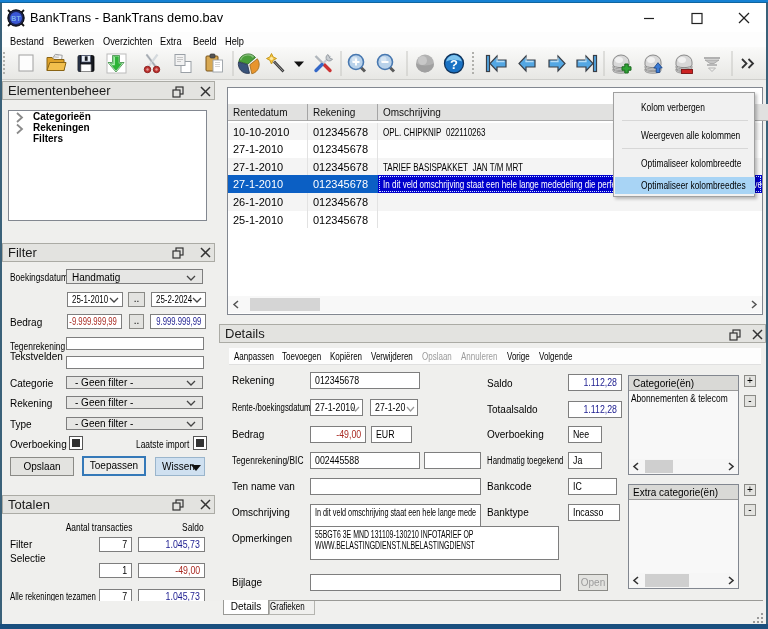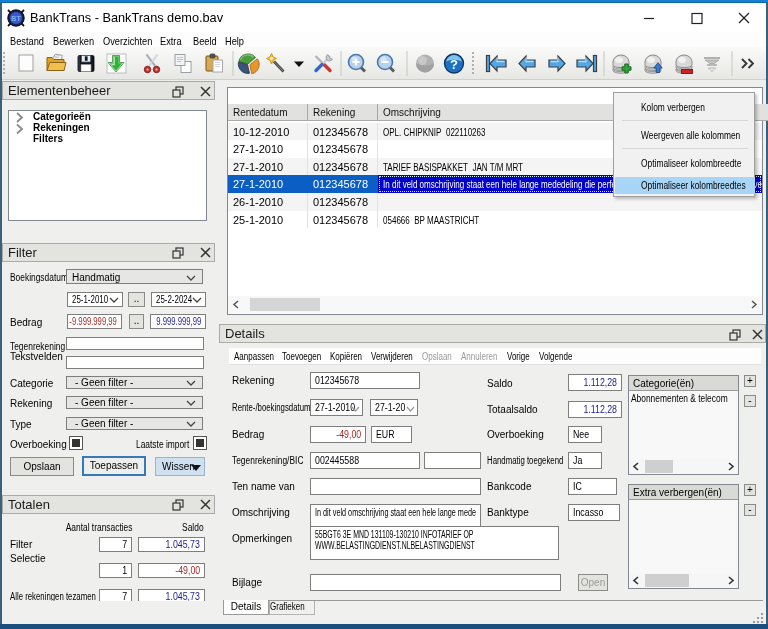--- a/index.html
+++ b/index.html
@@ -336,21 +336,21 @@
 <div class="abs" style="left:227px;top:87px;width:536px;height:228px;background:#fff;border:1px solid #828790"></div>
 <div class="abs" style="left:228px;top:104px;width:604px;height:17px;background:#e1e1e0;border-bottom:1px solid #ababab;font-size:10px;color:#111">
   <span style="position:absolute;left:5px;top:3px">Rentedatum</span>
   <span style="position:absolute;left:85px;top:3px">Rekening</span>
   <span style="position:absolute;left:155px;top:3px">Omschrijving</span>
   <div class="abs" style="left:79px;top:0;width:1px;height:17px;background:#a5a5a5"></div>
   <div class="abs" style="left:149px;top:0;width:1px;height:17px;background:#a5a5a5"></div>
 </div>
 <div class="abs" id="tbody" style="left:228px;top:105px;width:534px;height:123px;font-size:11px">
     <div style="position:absolute;left:0;top:17.6px;width:534px;height:17.6px;background:#f4f4f4;color:#000">
-      <span style="position:absolute;left:5px;top:3px">10-12-2010</span>
+      <span style="position:absolute;left:5px;top:3px">10-10-2010</span>
       <span style="position:absolute;left:85px;top:3px">012345678</span>
       <div style="position:absolute;left:150px;top:0;width:384px;height:17.6px;;overflow:hidden">
         <span style="position:absolute;left:5px;top:3px;white-space:nowrap;transform:scaleX(.73);transform-origin:0 50%">OPL. CHIPKNIP&nbsp;&nbsp;022110263</span>
       </div>
       <div style="position:absolute;left:79px;top:0;width:1px;height:17.6px;background:#e2e2e2"></div>
       <div style="position:absolute;left:149px;top:0;width:1px;height:17.6px;background:#e2e2e2"></div>
     </div>
     <div style="position:absolute;left:0;top:35.2px;width:534px;height:17.6px;background:#ffffff;color:#000">
       <span style="position:absolute;left:5px;top:3px">27-1-2010</span>
       <span style="position:absolute;left:85px;top:3px">012345678</span>
@@ -375,23 +375,20 @@
     </div>
     <div style="position:absolute;left:0;top:88.0px;width:534px;height:17.6px;background:#f4f4f4;color:#000">
       <span style="position:absolute;left:5px;top:3px">26-1-2010</span>
       <span style="position:absolute;left:85px;top:3px">012345678</span>
       <div style="position:absolute;left:79px;top:0;width:1px;height:17.6px;background:#e2e2e2"></div>
       <div style="position:absolute;left:149px;top:0;width:1px;height:17.6px;background:#e2e2e2"></div>
     </div>
     <div style="position:absolute;left:0;top:105.6px;width:534px;height:17.6px;background:#ffffff;color:#000">
       <span style="position:absolute;left:5px;top:3px">25-1-2010</span>
       <span style="position:absolute;left:85px;top:3px">012345678</span>
-      <div style="position:absolute;left:150px;top:0;width:384px;height:17.6px;;overflow:hidden">
-        <span style="position:absolute;left:5px;top:3px;white-space:nowrap;transform:scaleX(.73);transform-origin:0 50%">054666&nbsp;&nbsp;BP MAASTRICHT</span>
-      </div>
       <div style="position:absolute;left:79px;top:0;width:1px;height:17.6px;background:#e2e2e2"></div>
       <div style="position:absolute;left:149px;top:0;width:1px;height:17.6px;background:#e2e2e2"></div>
     </div>
   </div>
 
 <div class="abs" style="left:228px;top:296px;width:534px;height:17px;background:#f8f8f8">
   <svg style="left:4px;top:4px" width="8" height="9" viewBox="0 0 8 9">
       <polyline points="6,1 2,4.5 6,8" fill="none" stroke="#555" stroke-width="1.5"></polyline>
     </svg>
   <div class="abs" style="left:22px;top:2px;width:70px;height:13px;background:#d5d5d5"></div>
@@ -509,21 +506,21 @@
     <svg style="right:3px;top:3px" width="8" height="9" viewBox="0 0 8 9">
         <polyline points="2,1 6,4.5 2,8" fill="none" stroke="#333" stroke-width="1.6"></polyline>
       </svg>
   </div>
 </div>
 <div class="btn" style="left:744px;top:375px;width:12px;height:12px;font-size:10px;line-height:10px">+</div>
 <div class="btn" style="left:744px;top:395px;width:12px;height:12px;font-size:10px;line-height:10px">-</div>
 
 <div class="abs" style="left:628px;top:484px;width:111px;height:105px;background:#f8f8f8;border:1px solid #828790">
   <div class="abs" style="left:0;top:0;width:109px;height:15px;background:#d9d9d6;border-bottom:1px solid #999;font-size:10px">
-      <span style="position:absolute;left:4px;top:2px">Extra verbergen(ën)</span>
+      <span style="position:absolute;left:4px;top:2px">Extra categorie(ën)</span>
     </div>
   <div class="abs" style="left:0;top:88px;width:109px;height:15px;background:#f6f6f6">
     <svg style="left:3px;top:3px" width="8" height="9" viewBox="0 0 8 9">
         <polyline points="6,1 2,4.5 6,8" fill="none" stroke="#333" stroke-width="1.6"></polyline>
       </svg>
     <div class="abs" style="left:16px;top:1px;width:44px;height:13px;background:#cfcfcf"></div>
     <svg style="right:3px;top:3px" width="8" height="9" viewBox="0 0 8 9">
         <polyline points="2,1 6,4.5 2,8" fill="none" stroke="#333" stroke-width="1.6"></polyline>
       </svg>
   </div>

